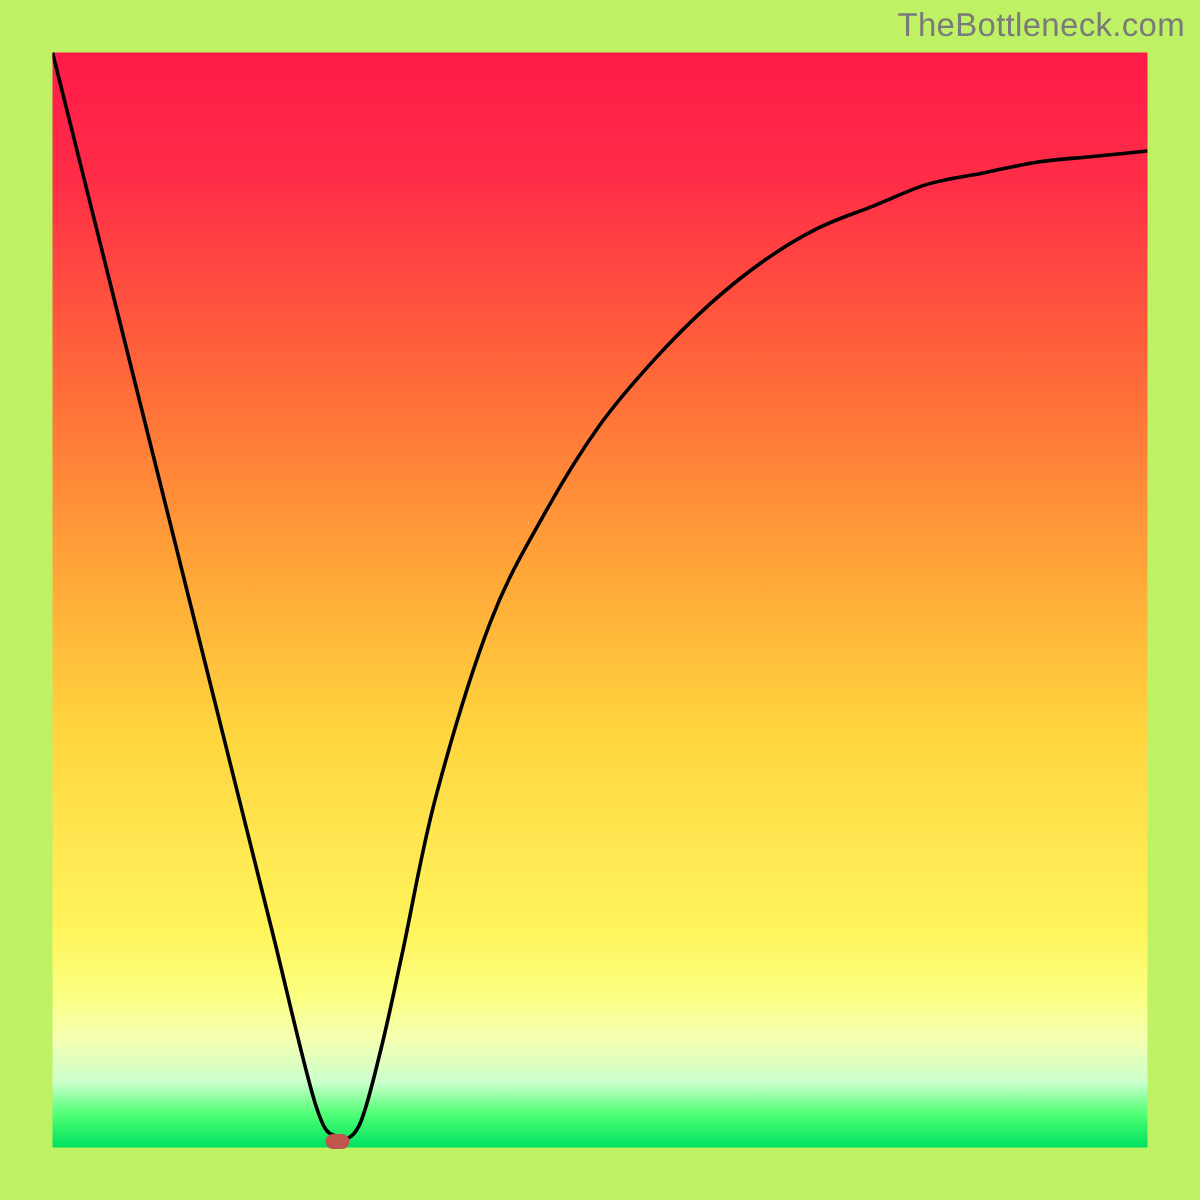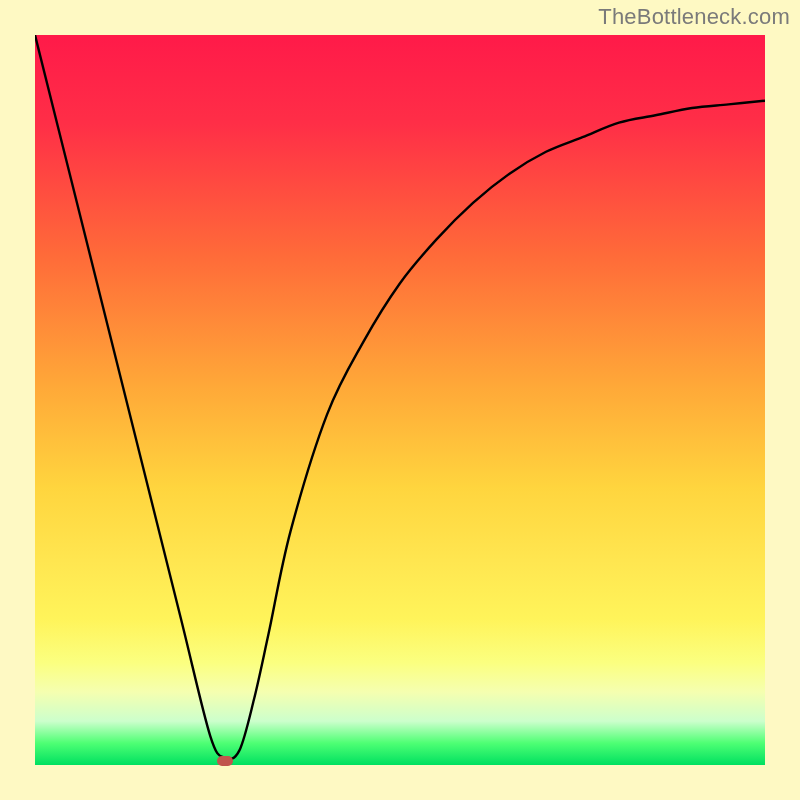--- a/index.html
+++ b/index.html
@@ -8,21 +8,21 @@
     width: 800px;
     height: 800px;
     overflow: hidden;
     background: #000;
     font-family: Arial, Helvetica, sans-serif;
   }
   .frame {
     position: relative;
     width: 800px;
     height: 800px;
-    background: #fef9c3;
+    background: #bef264;
   }
   .plot-area {
     position: absolute;
     left: 35px;
     top: 35px;
     width: 730px;
     height: 730px;
     background: linear-gradient(
       to bottom,
       #ff1a49 0%,

